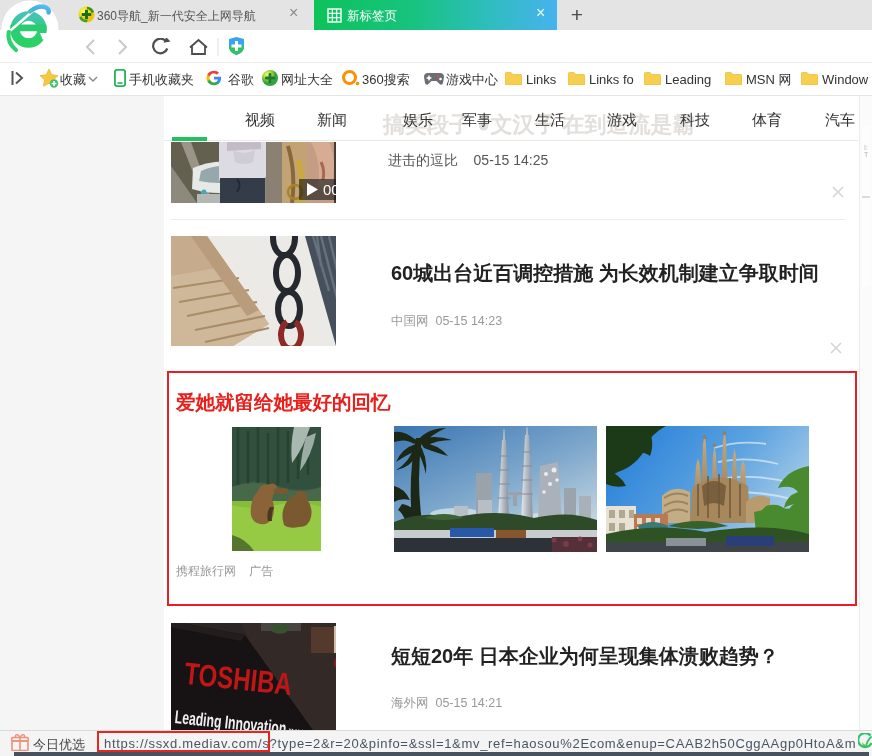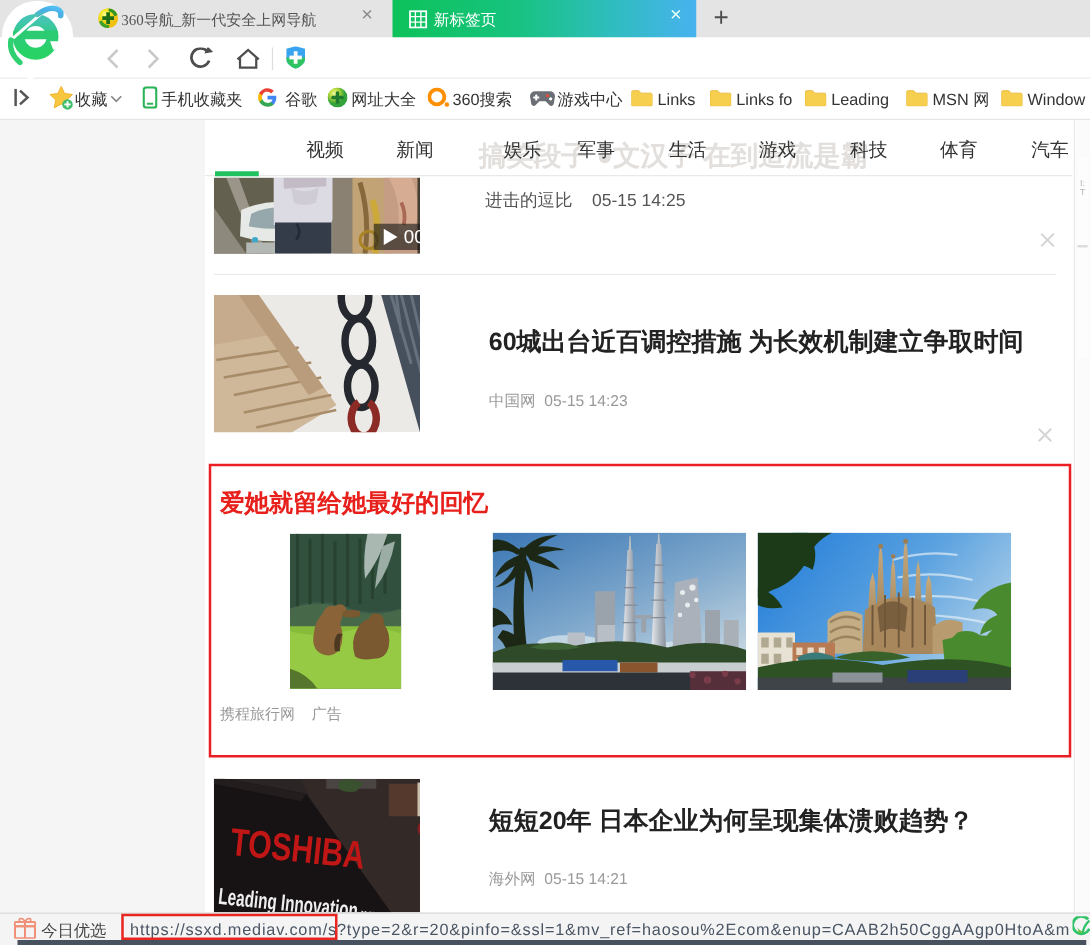--- a/index.html
+++ b/index.html
@@ -2,21 +2,21 @@
 <html><head>
 <meta charset="utf-8">
 <style>
   * { margin:0; padding:0; box-sizing:border-box; }
   html,body { width:872px; height:756px; overflow:hidden; font-family:"Liberation Sans",sans-serif; background:#fff; }
   .abs { position:absolute; }
   #page { position:relative; width:872px; height:756px; }
 
   
   #tabbar { position:absolute; left:0; top:0; width:872px; height:30px; background:#e4e4e4; }
-  #tab1text { position:absolute; left:97px; top:8px; z-index:5; font-size:12px; color:#555;font-family:Liberation Serif, serif; }
+  #tab1text { position:absolute; left:97px; top:8px; z-index:5; font-size:12px; color:#555; }
   .tabx { position:absolute; font-size:16px; color:#8a8a8a; font-weight:400; }
   #activetab { position:absolute; left:314px; top:0; width:243px; height:30px;
     background:linear-gradient(90deg,#0dc25a 0%, #17c37e 40%, #2fbdbe 72%, #47b2ef 100%); }
   #activetab .t { position:absolute; left:33px; top:8px; font-size:12.5px; color:#fff; }
   #plusbtn { position:absolute; left:562px; top:0px; width:30px; height:30px; color:#4d4d4d; font-size:21px; text-align:center; line-height:29px; font-weight:400;}
 
   
   #toolbar { position:absolute; left:0; top:30px; width:872px; height:33px; background:#fff; border-bottom:1px solid #ececec; }
 
   

